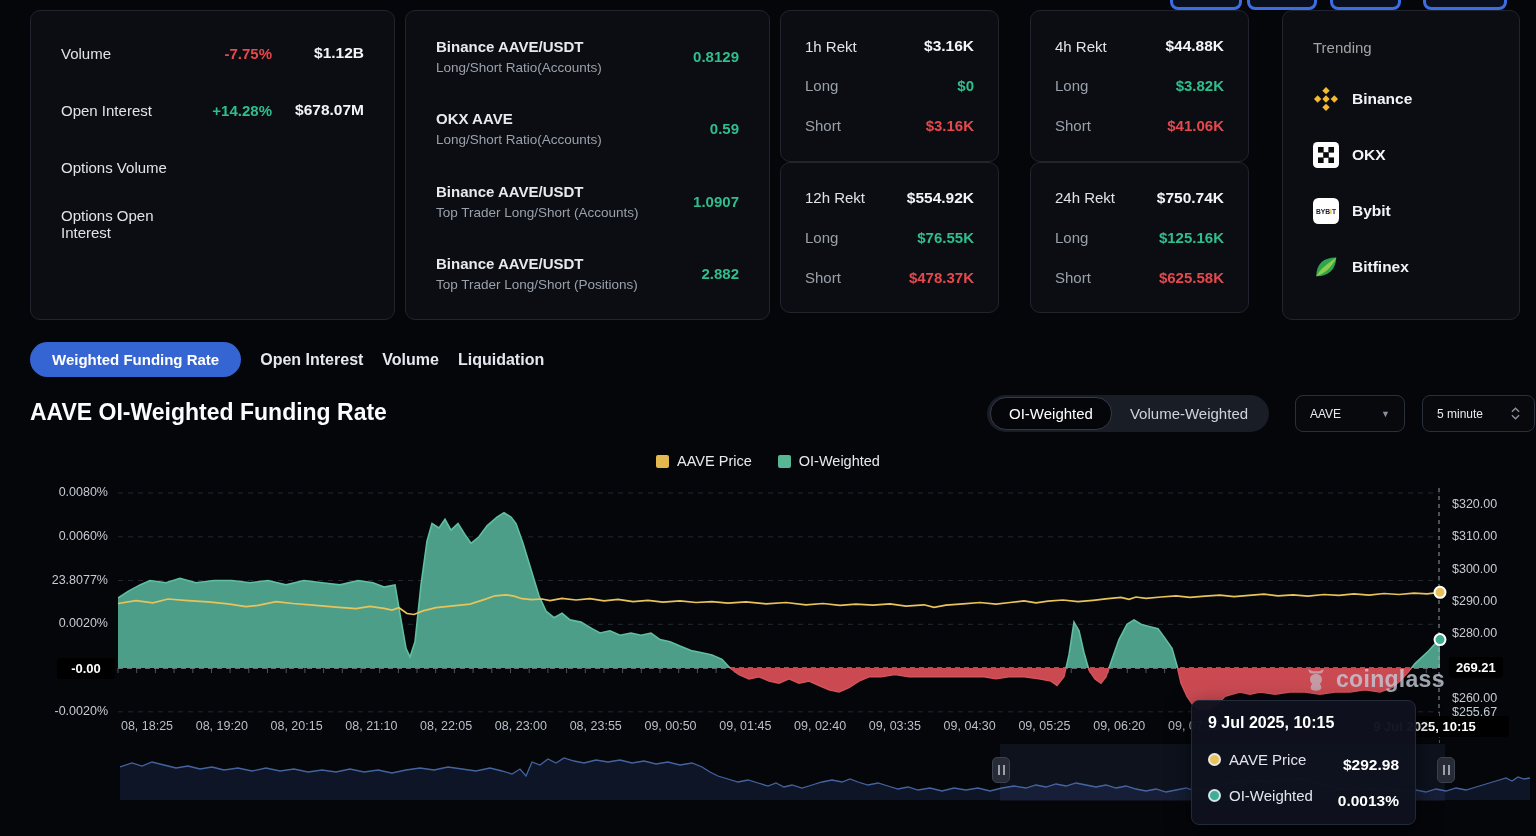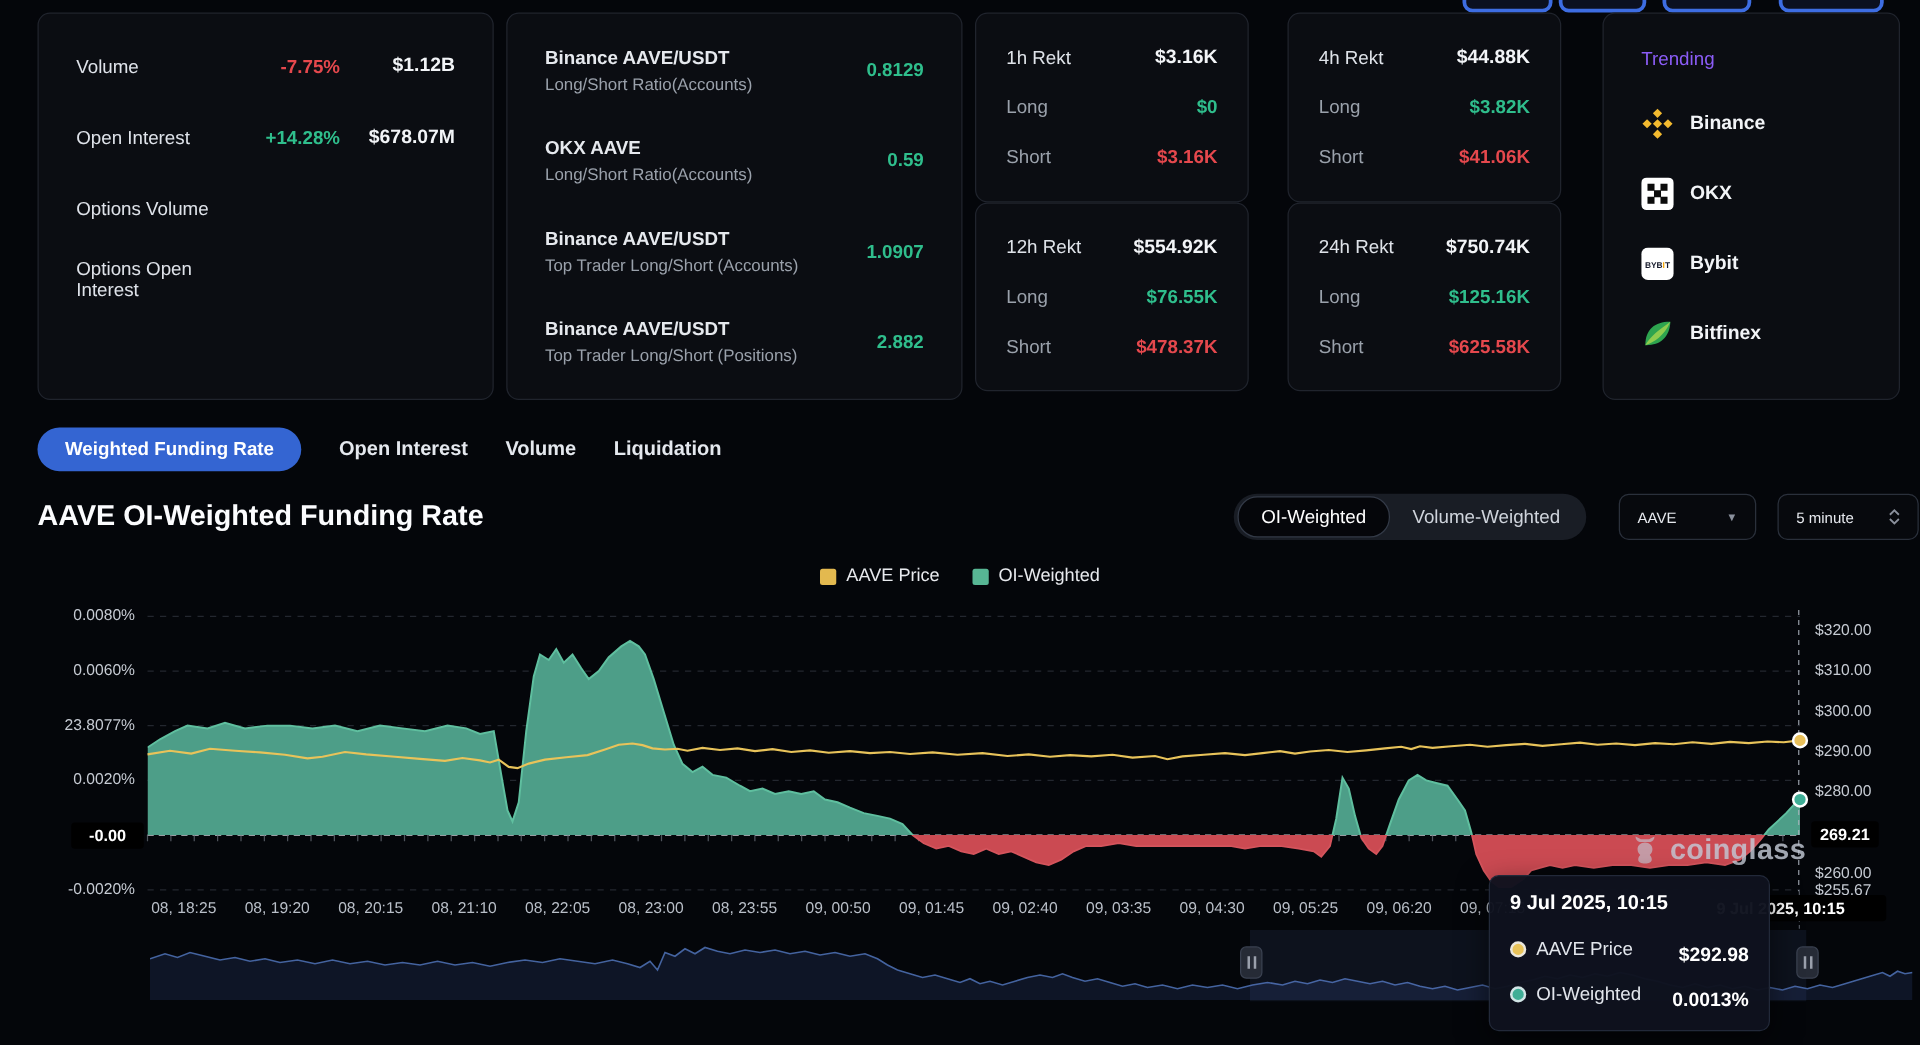--- a/index.html
+++ b/index.html
@@ -33,28 +33,28 @@
   #rekt-col-a{left:780px;} #rekt-col-b{left:1030px;}
   .rekt-card{position:relative;flex:1;padding:24px 24px;display:flex;flex-direction:column;justify-content:space-between;}
   .k-row{display:flex;align-items:center;justify-content:space-between;height:22px;}
   .k-title{font-size:15px;color:#dfe3e9;}
   .k-total{font-size:15.5px;font-weight:700;color:#f2f4f7;}
   .k-sub{font-size:15px;color:#9aa1ab;}
   .k-val{font-size:15px;font-weight:600;}
 
   
   #trending-card{left:1282px;top:10px;width:238px;height:310px;padding:28px 30px;}
-  .t-title{font-size:15px;color:#8b5cf6;}
+  .t-title{font-size:15px;color:#a3a3a3;}
   .t-item{display:flex;align-items:center;gap:13px;margin-top:30px;cursor:pointer;}
   .t-icon{width:26px;height:26px;display:inline-flex;}
   .t-icon svg{width:26px;height:26px;}
   .t-name{font-size:15.5px;font-weight:700;color:#f2f4f7;}
 
   
-  #tabs{position:absolute;left:30px;top:341px;display:flex;align-items:center;gap:30px;height:37px;}
+  #tabs{position:absolute;left:30px;top:341px;display:flex;align-items:center;gap:19px;height:37px;}
   .tab{font-size:16px;font-weight:600;color:#e4e8ee;cursor:pointer;white-space:nowrap;}
   .tab.active{background:#3465d2;color:#fff;border-radius:19px;padding:9px 22px;font-size:15px;font-weight:700;}
 
   
   #chart-title{position:absolute;left:30px;top:399px;font-size:23px;font-weight:700;color:#fbfcfe;}
   #weight-toggle{position:absolute;left:987px;top:395px;height:37px;background:#191d25;border-radius:19px;display:flex;align-items:center;padding:0 3px;box-sizing:border-box;}
   .seg{font-size:15px;color:#cfd4dc;padding:7px 18px;border-radius:16px;cursor:pointer;white-space:nowrap;}
   .seg.active{background:#05060a;border:1px solid #333a47;color:#fff;}
   .select{position:absolute;top:395px;height:37px;border:1px solid #2a303b;border-radius:8px;background:#07090d;display:flex;align-items:center;justify-content:space-between;padding:0 14px;box-sizing:border-box;cursor:pointer;}
   #symbol-select{left:1295px;width:110px;}

